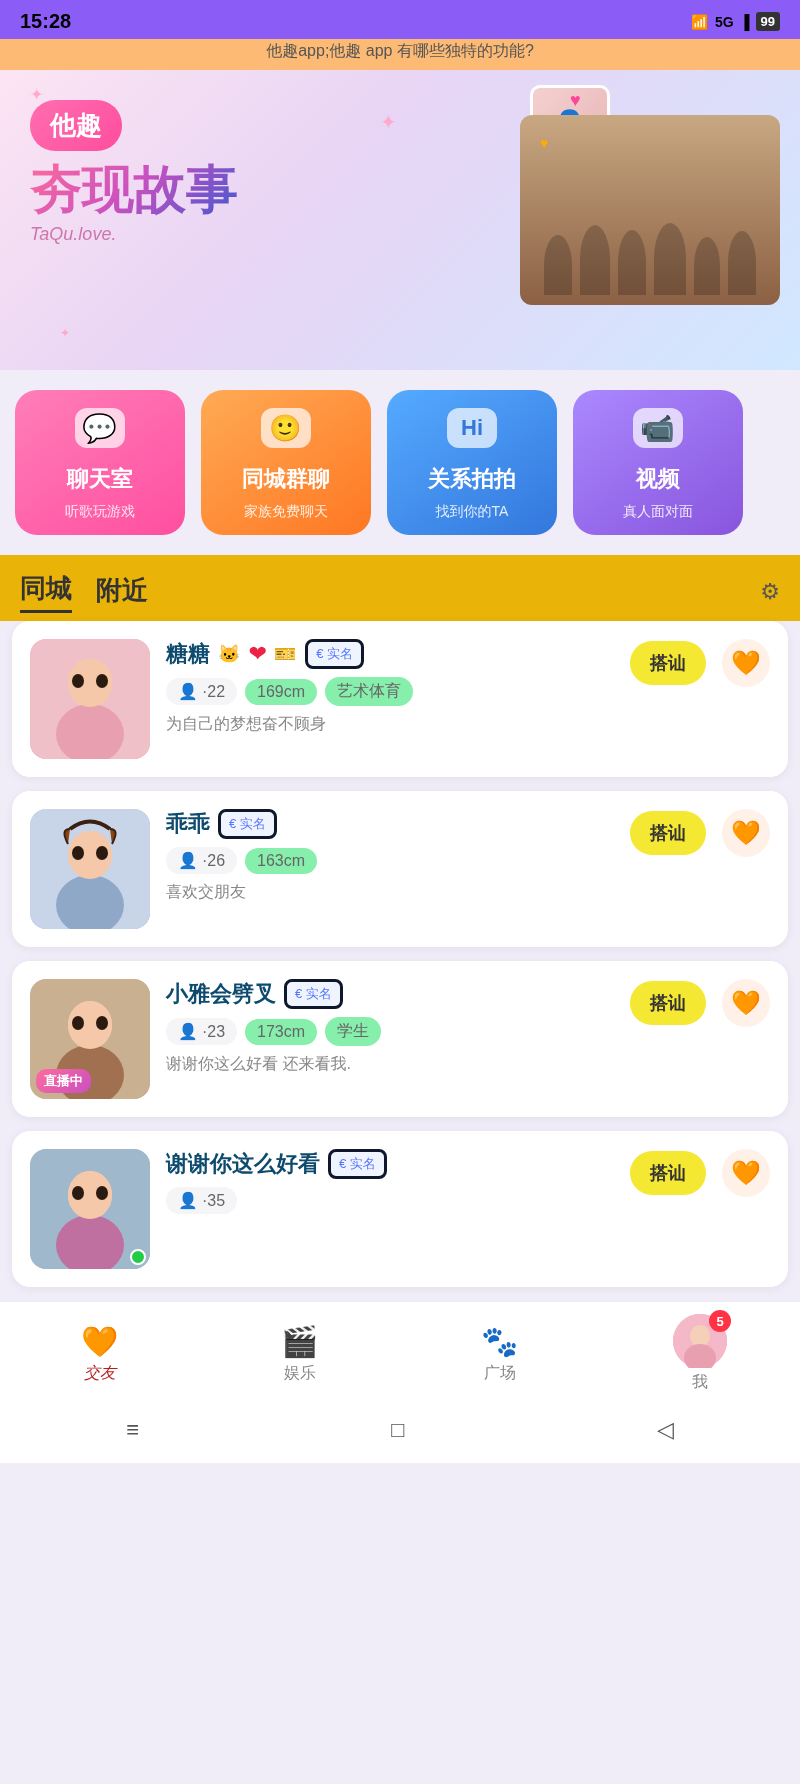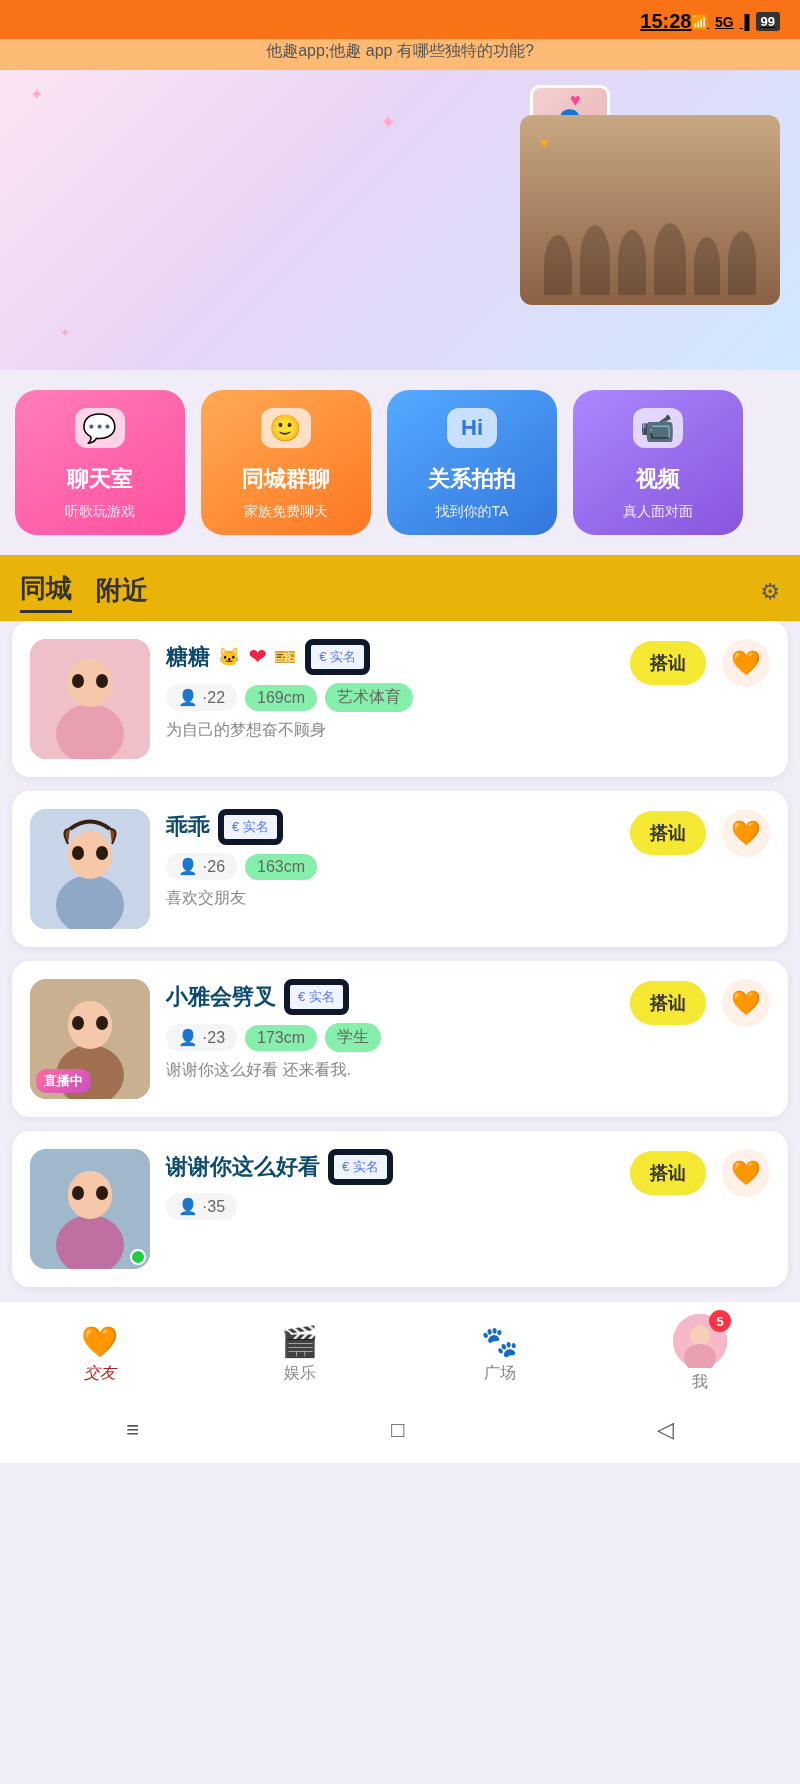--- a/index.html
+++ b/index.html
@@ -8,27 +8,26 @@
       width: 800px;
       min-height: 1784px;
       font-family: -apple-system, 'PingFang SC', 'Microsoft YaHei', sans-serif;
       background: #f0ecf8;
       overflow-x: hidden;
     }
 
     
     .status-bar {
       display: flex;
-      justify-content: flex-end;
+      justify-content: space-between;
       align-items: center;
       padding: 10px 20px 6px;
-      background: #f97316;
+      background: #8b5cf6;
       font-size: 18px;
       font-weight: 600;
-      text-decoration: underline;
     }
     .status-left { font-size: 20px; font-weight: bold; }
     .status-right {
       display: flex;
       align-items: center;
       gap: 6px;
       font-size: 14px;
     }
     .battery {
       background: #333;
@@ -273,21 +272,21 @@
       font-size: 22px;
       font-weight: 700;
       color: #0c4a6e;
     }
     .verified-badge {
       background: #f0f4ff;
       color: #5577ff;
       font-size: 13px;
       padding: 3px 8px;
       border-radius: 8px;
-      border: 6px solid #0f172a;
+      border: 3px solid #0f172a;
     }
     .heart-icon { font-size: 22px; }
     .cat-icon { font-size: 18px; }
     .user-tags {
       display: flex;
       gap: 8px;
       margin-bottom: 8px;
       flex-wrap: wrap;
       align-items: center;
     }
@@ -443,20 +442,25 @@
 <div class="title-bar">
   <span>他趣app;他趣 app 有哪些独特的功能?</span>
 </div>
 
 <div class="hero-banner">
 
   <span class="stars-deco" style="left:30px;top:15px;">✦</span>
   <span class="stars-deco" style="left:380px;top:40px;font-size:20px;">✦</span>
   <span class="stars-deco" style="left:60px;bottom:30px;font-size:12px;">✦</span>
 
+  <div class="hero-text-area">
+    <div class="hero-badge">他趣</div>
+    <div class="hero-title-main">夯现故事</div>
+    <div class="hero-subtitle">TaQu.love.</div>
+  </div>
 
   <div class="hero-photo-collage">
 
     <div class="hero-photo-small" style="display:flex;align-items:center;justify-content:center;font-size:30px;color:#c88;">
       👤
     </div>
 
     <div class="hero-photo-main">
       <div class="photo-group-silhouette">
         <div class="silhouette-people">

